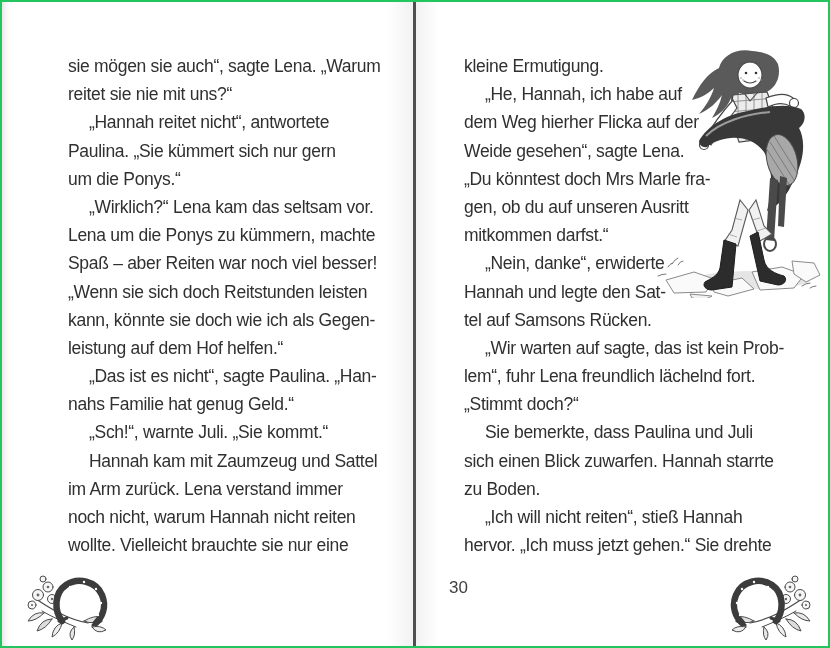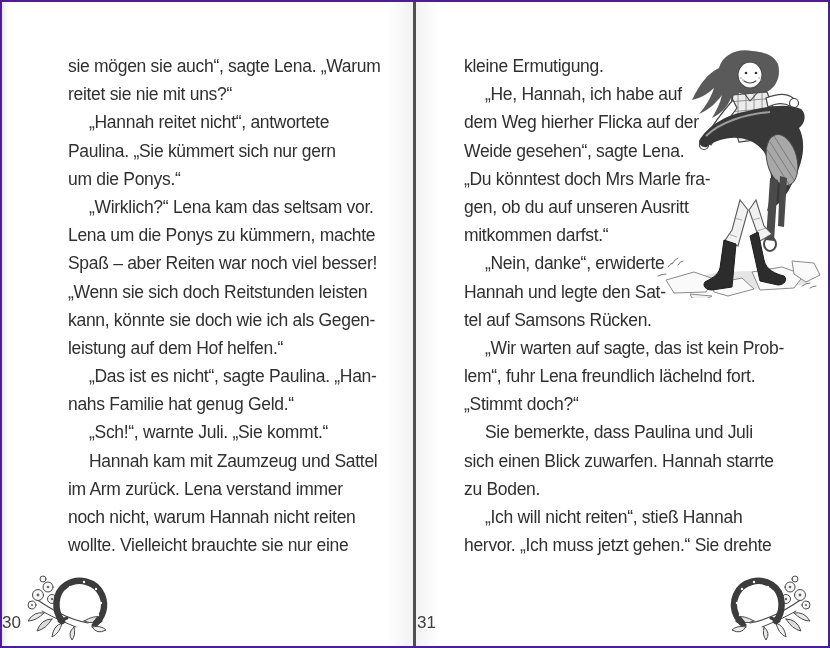--- a/index.html
+++ b/index.html
@@ -1,33 +1,33 @@
 <!DOCTYPE html>
 <html><head>
 <meta charset="utf-8">
 <style>
   html,body{margin:0;padding:0;background:#fff;}
   .book{
     position:relative;width:830px;height:648px;box-sizing:border-box;
-    background:#fff;border:2px solid #4c1d95;overflow:hidden;
+    background:#fff;border:2px solid #22c55e;overflow:hidden;
     font-family:"Liberation Sans", sans-serif;color:#303030;
     box-shadow:inset 8px 0 10px -8px rgba(0,0,0,.18);
   }
   .spine{position:absolute;left:411px;top:0;bottom:0;width:3px;background:#4f4f4f;}
   .gutter-l{position:absolute;left:384px;top:0;bottom:0;width:27px;
     background:linear-gradient(to right,rgba(0,0,0,0),rgba(0,0,0,.05));}
   .gutter-r{position:absolute;left:414px;top:0;bottom:0;width:24px;
     background:linear-gradient(to right,rgba(0,0,0,.05),rgba(0,0,0,0));}
   .text{position:absolute;top:50px;font-size:17.5px;letter-spacing:-0.3px;
     line-height:28.2px;}
   .text-left{left:66px;}
   .text-right{left:462px;}
   .line{height:28.2px;white-space:pre;}
   .line.indent{padding-left:21px;}
-  .pagenum{position:absolute;top:611px;width:466px;text-align:left;
+  .pagenum{position:absolute;top:576px;width:466px;text-align:right;
     font-size:17px;color:#3f3f3f;letter-spacing:0;}
   .pagenum-left{left:0;}
   .pagenum-right{left:415px;}
   .deco{position:absolute;top:567px;width:102px;height:74px;}
   .deco-left{left:20px;}
   .deco-right{left:712px;transform:scaleX(-1);}
   .illus{position:absolute;left:652px;top:46px;width:170px;height:250px;}
   svg{display:block;width:100%;height:100%;}
 </style>
 </head>

